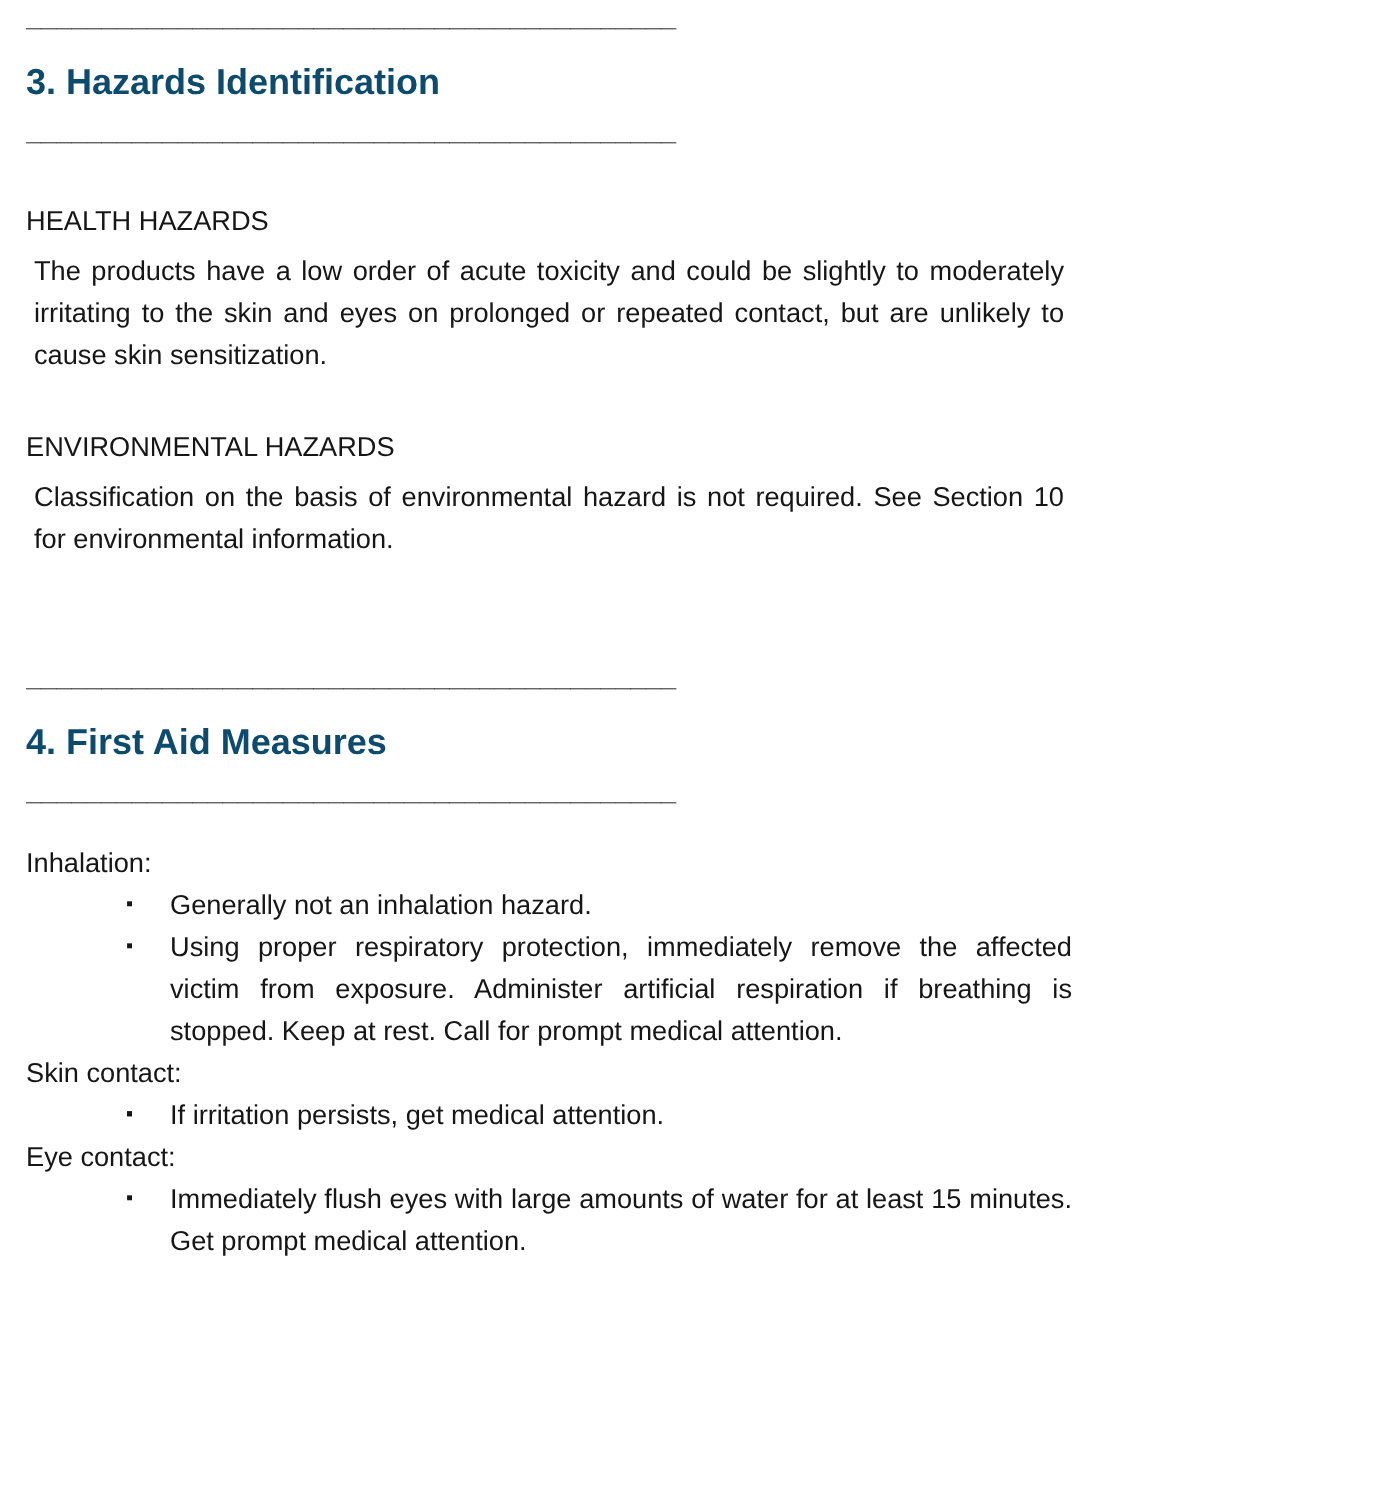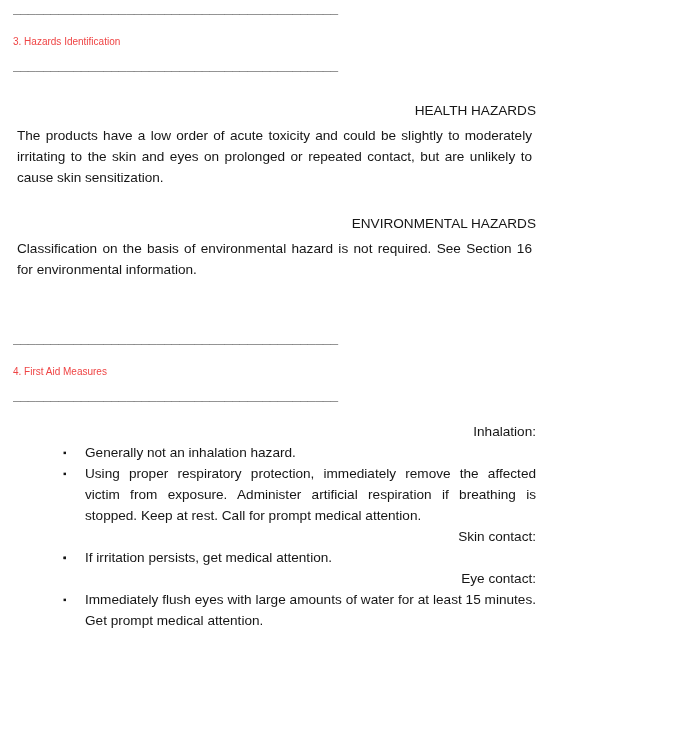--- a/index.html
+++ b/index.html
@@ -23,39 +23,38 @@
     font-weight: bold;
     color: #2a2a2a;
     line-height: 18px;
     letter-spacing: 0px;
     white-space: nowrap;
     overflow: hidden;
     max-width: 340px;
   }
   .divider.top { padding-top: 0; }
   .section-title {
-    font-size: 10px;
-    font-weight: normal;
+    font-size: 18px;
+    font-weight: bold;
     margin: 13px 0 0 0;
     line-height: 21px;
-    color: #ef4444;
+    color: #0c4a6e;
   }
   .divider.after-title { margin-top: 5px; }
   .block-heading {
     margin-top: 25px;
     line-height: 21px;
-    text-align: right;
   }
   .block-body {
     margin: 4px;
     text-align: justify;
   }
   .divider.section-gap { margin-top: 50px; }
   .fa-area { margin-top: 16px; }
-  .fa-label { line-height: 21px; text-align: right; }
+  .fa-label { line-height: 21px; }
   .fa-bullets {
     list-style: none;
     margin: 0;
     padding: 0;
   }
   .fa-bullets li {
     position: relative;
     padding-left: 72px;
     text-align: justify;
     line-height: 21px;
@@ -78,21 +77,21 @@
   <h2 class="section-title">3. Hazards Identification</h2>
   <div class="divider after-title">___________________________________________</div>
 
   <div>
     <div class="block-heading">HEALTH HAZARDS</div>
     <p class="block-body">The products have a low order of acute toxicity and could be slightly to moderately irritating to the skin and eyes on prolonged or repeated contact, but are unlikely to cause skin sensitization.</p>
   </div>
 
   <div>
     <div class="block-heading">ENVIRONMENTAL HAZARDS</div>
-    <p class="block-body">Classification on the basis of environmental hazard is not required. See Section 16 for environmental information.</p>
+    <p class="block-body">Classification on the basis of environmental hazard is not required. See Section 10 for environmental information.</p>
   </div>
 
   <div>
   </div>
 
   <div class="divider section-gap">___________________________________________</div>
   <h2 class="section-title">4. First Aid Measures</h2>
   <div class="divider after-title">___________________________________________</div>
 
   <div class="fa-area">

